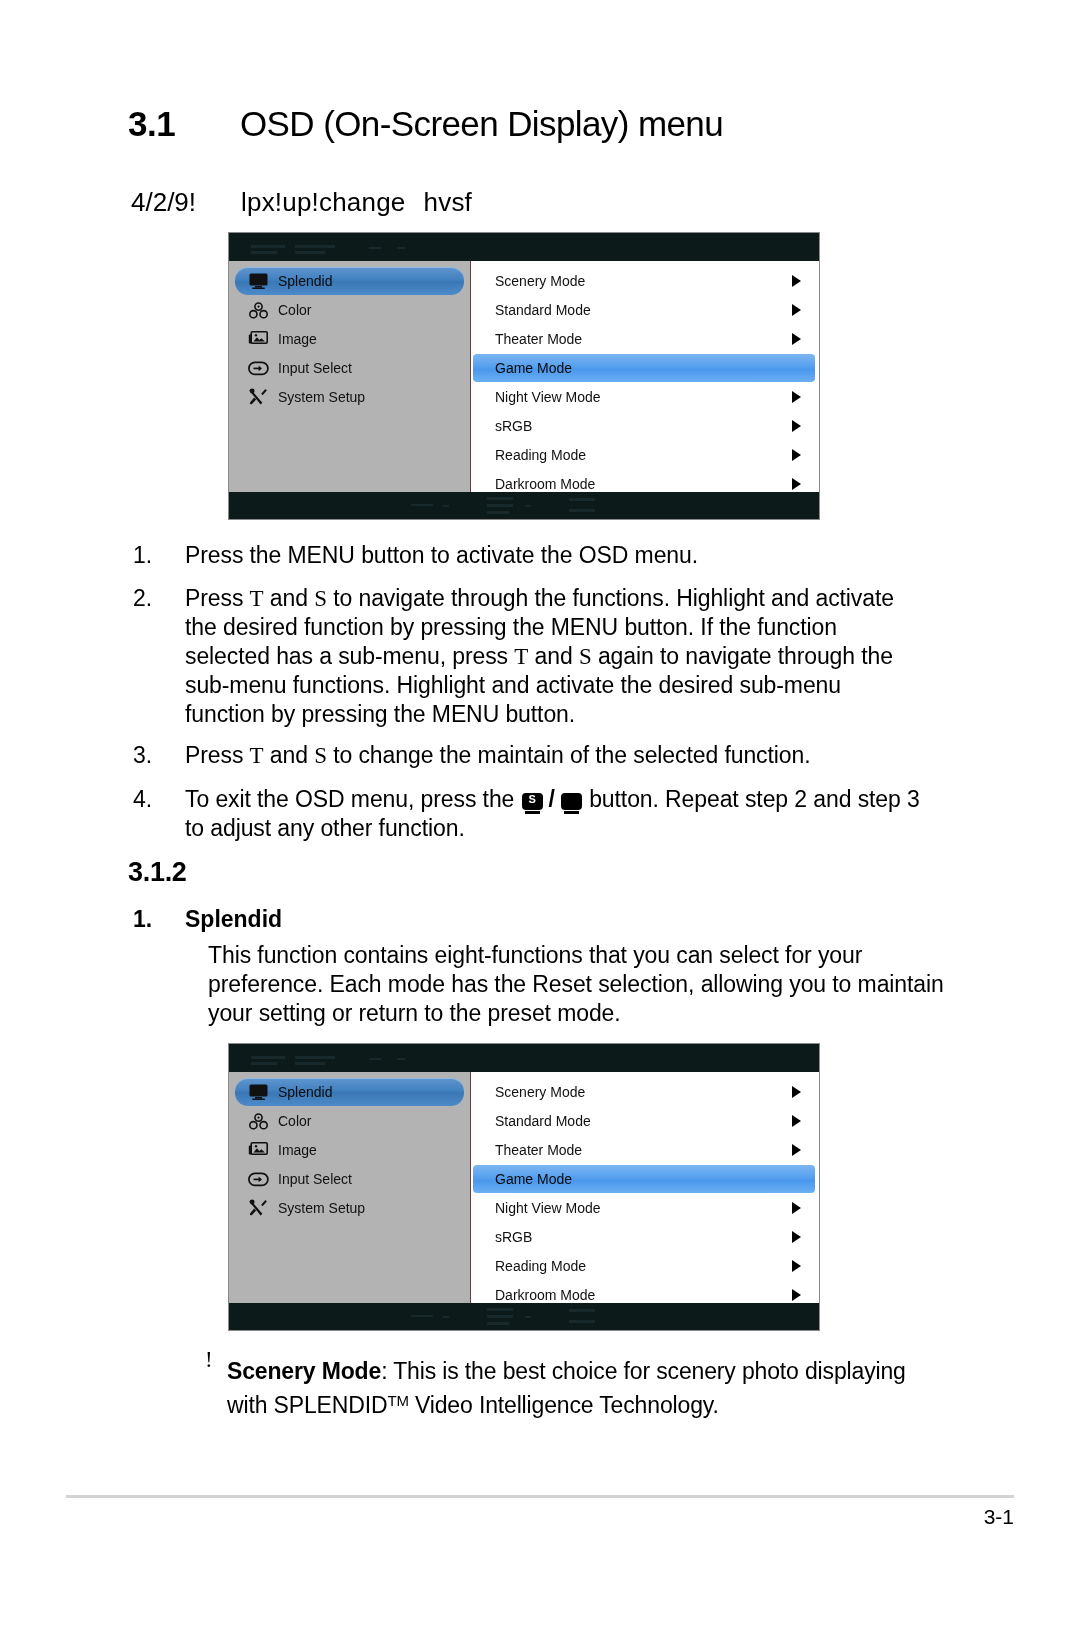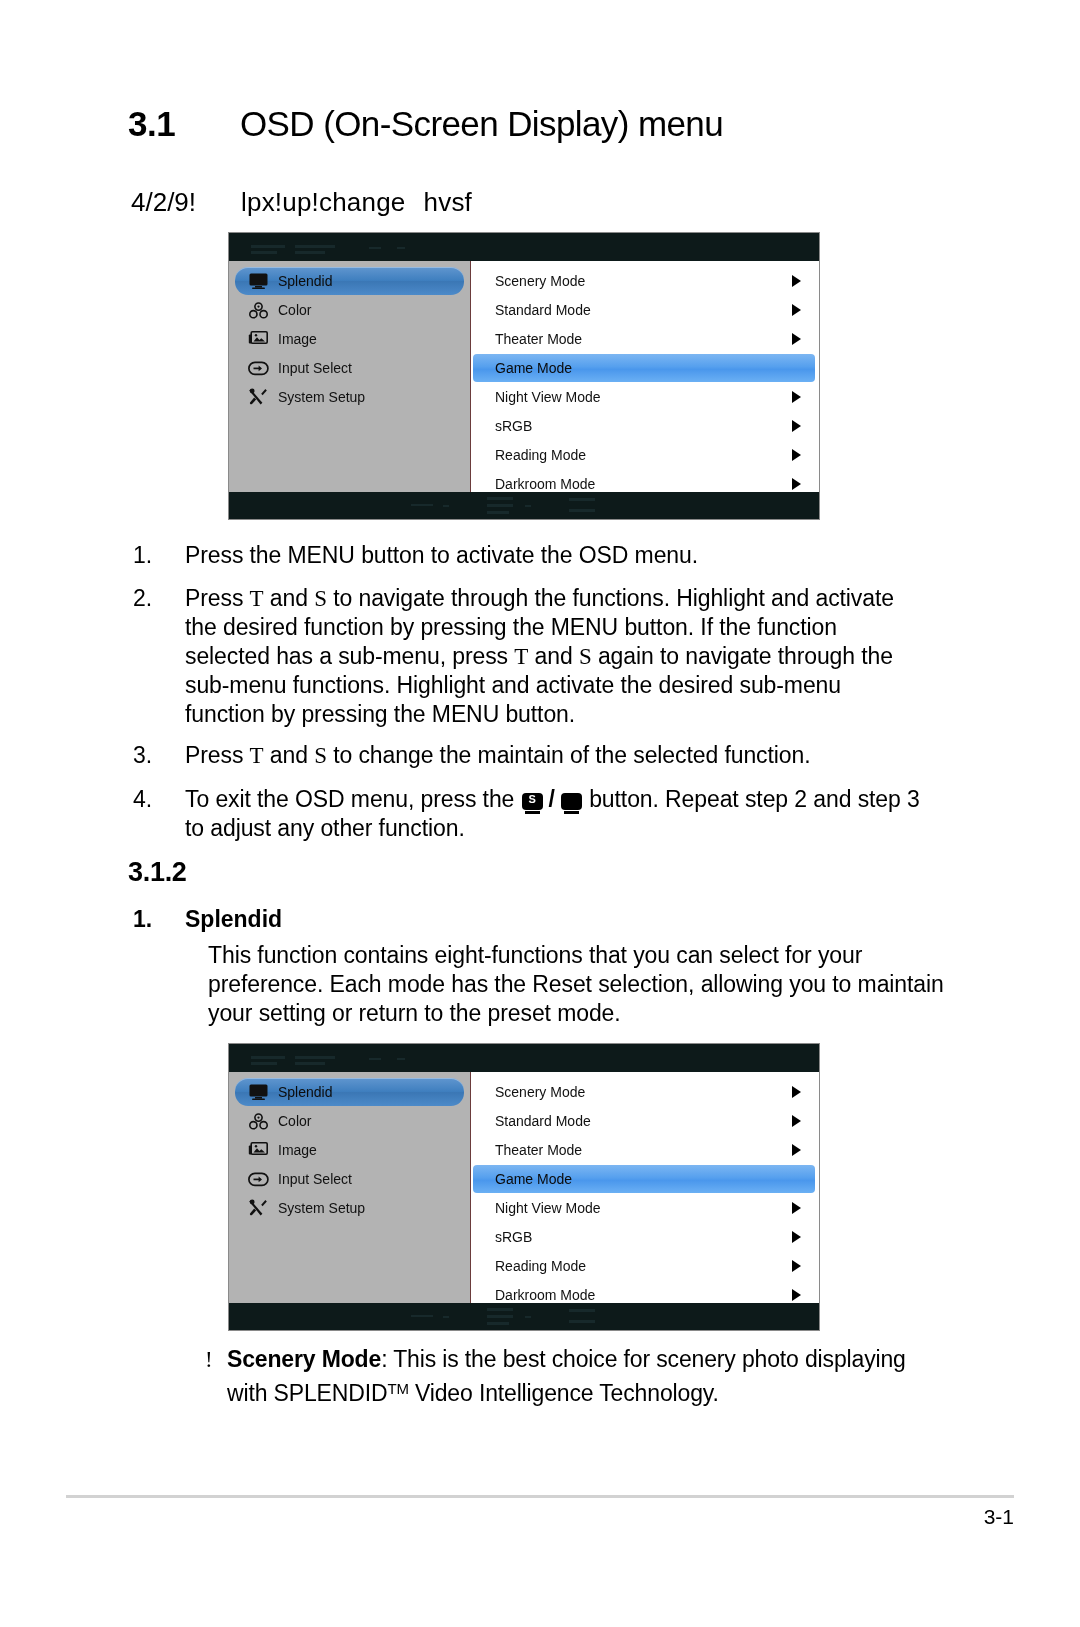--- a/index.html
+++ b/index.html
@@ -302,21 +302,21 @@
     line-height: 29px;
     display: flex;
     letter-spacing: -0.15px;
   }
   #bullet-scenery { top: 1345px; }
   .bullet .bmark {
     width: 22px;
     flex: none;
     font-family: "Liberation Serif", serif;
   }
-  .bullet .btxt { flex: 1; }
+  .bullet .btxt { flex: 1; margin-top: 12px; }
   .bullet b { font-weight: bold; }
   .tm { font-size: 15px; vertical-align: 7px; }
 
   
   .footer-rule {
     position: absolute;
     left: 66px;
     top: 1495px;
     width: 948px;
     height: 3px;

